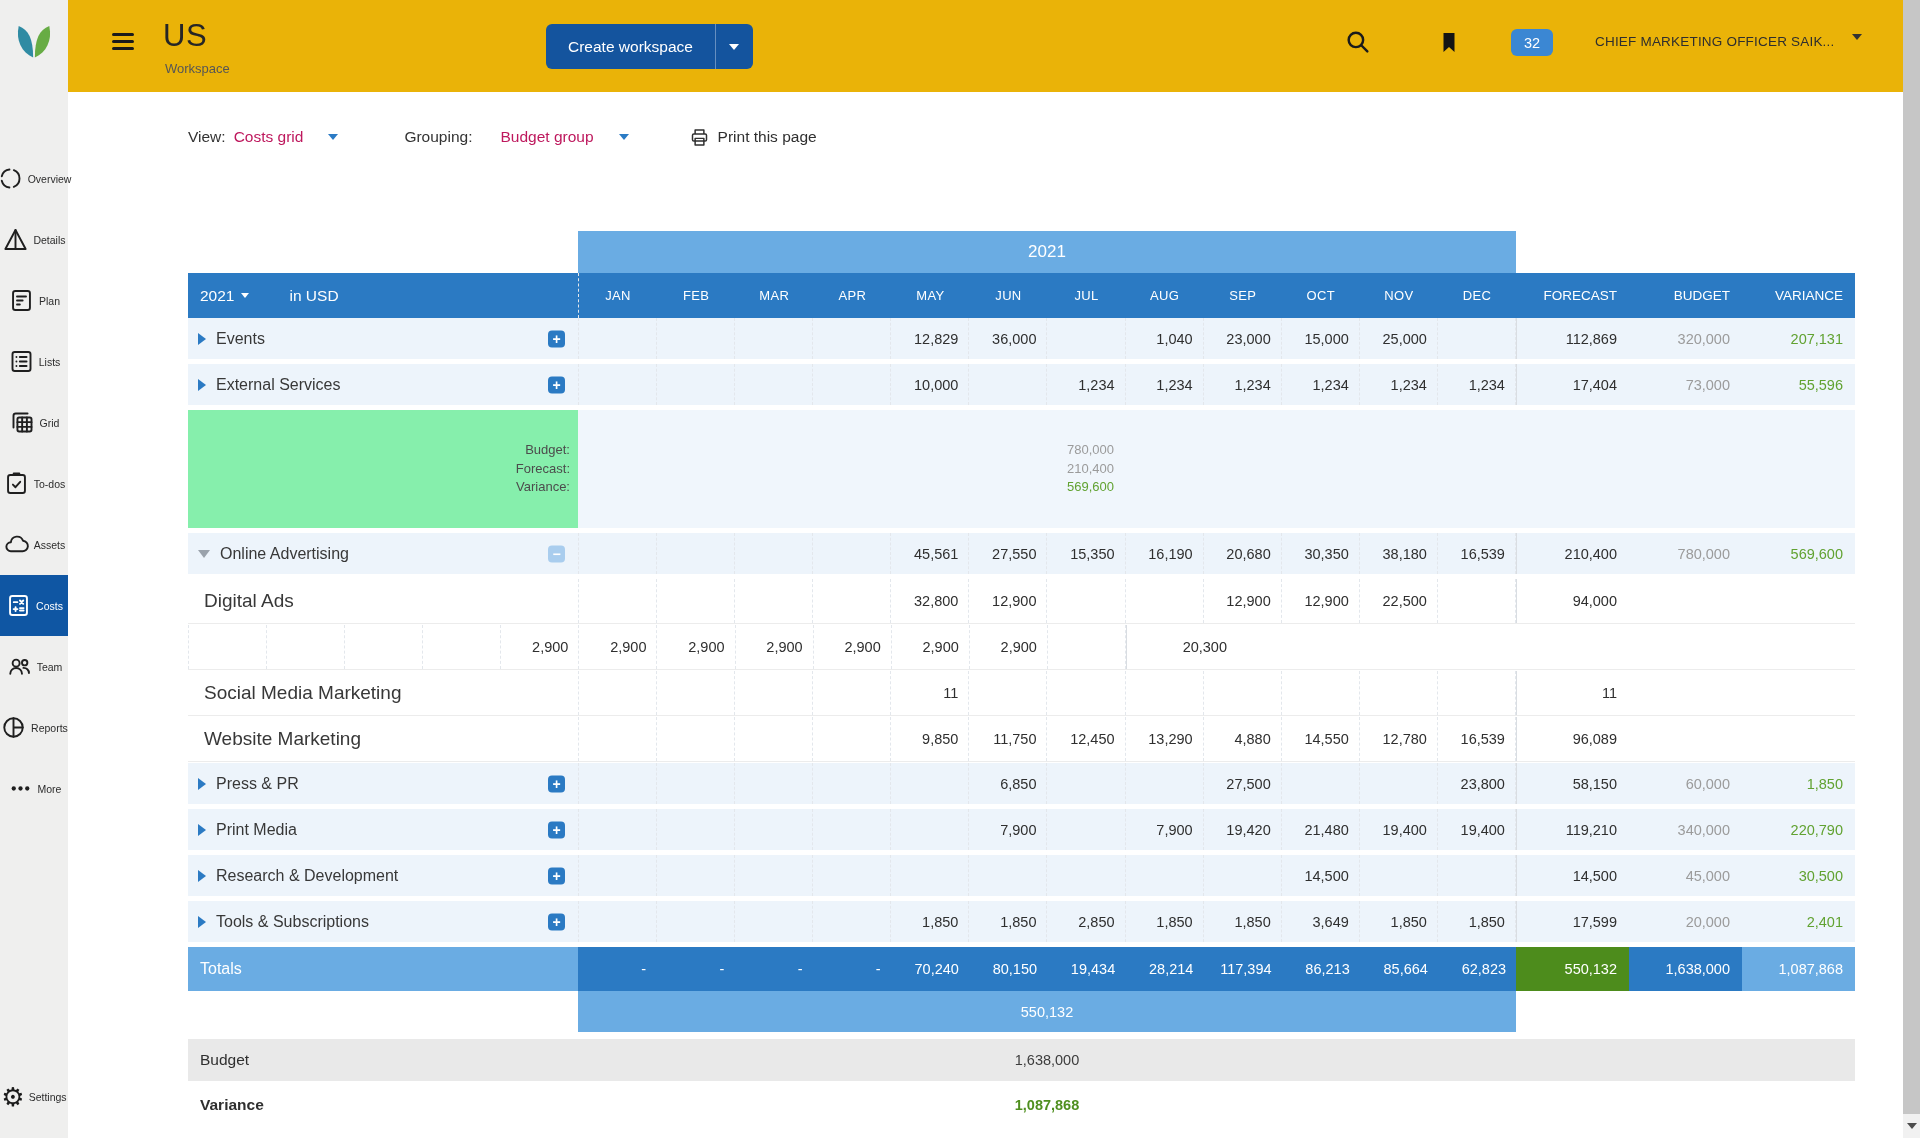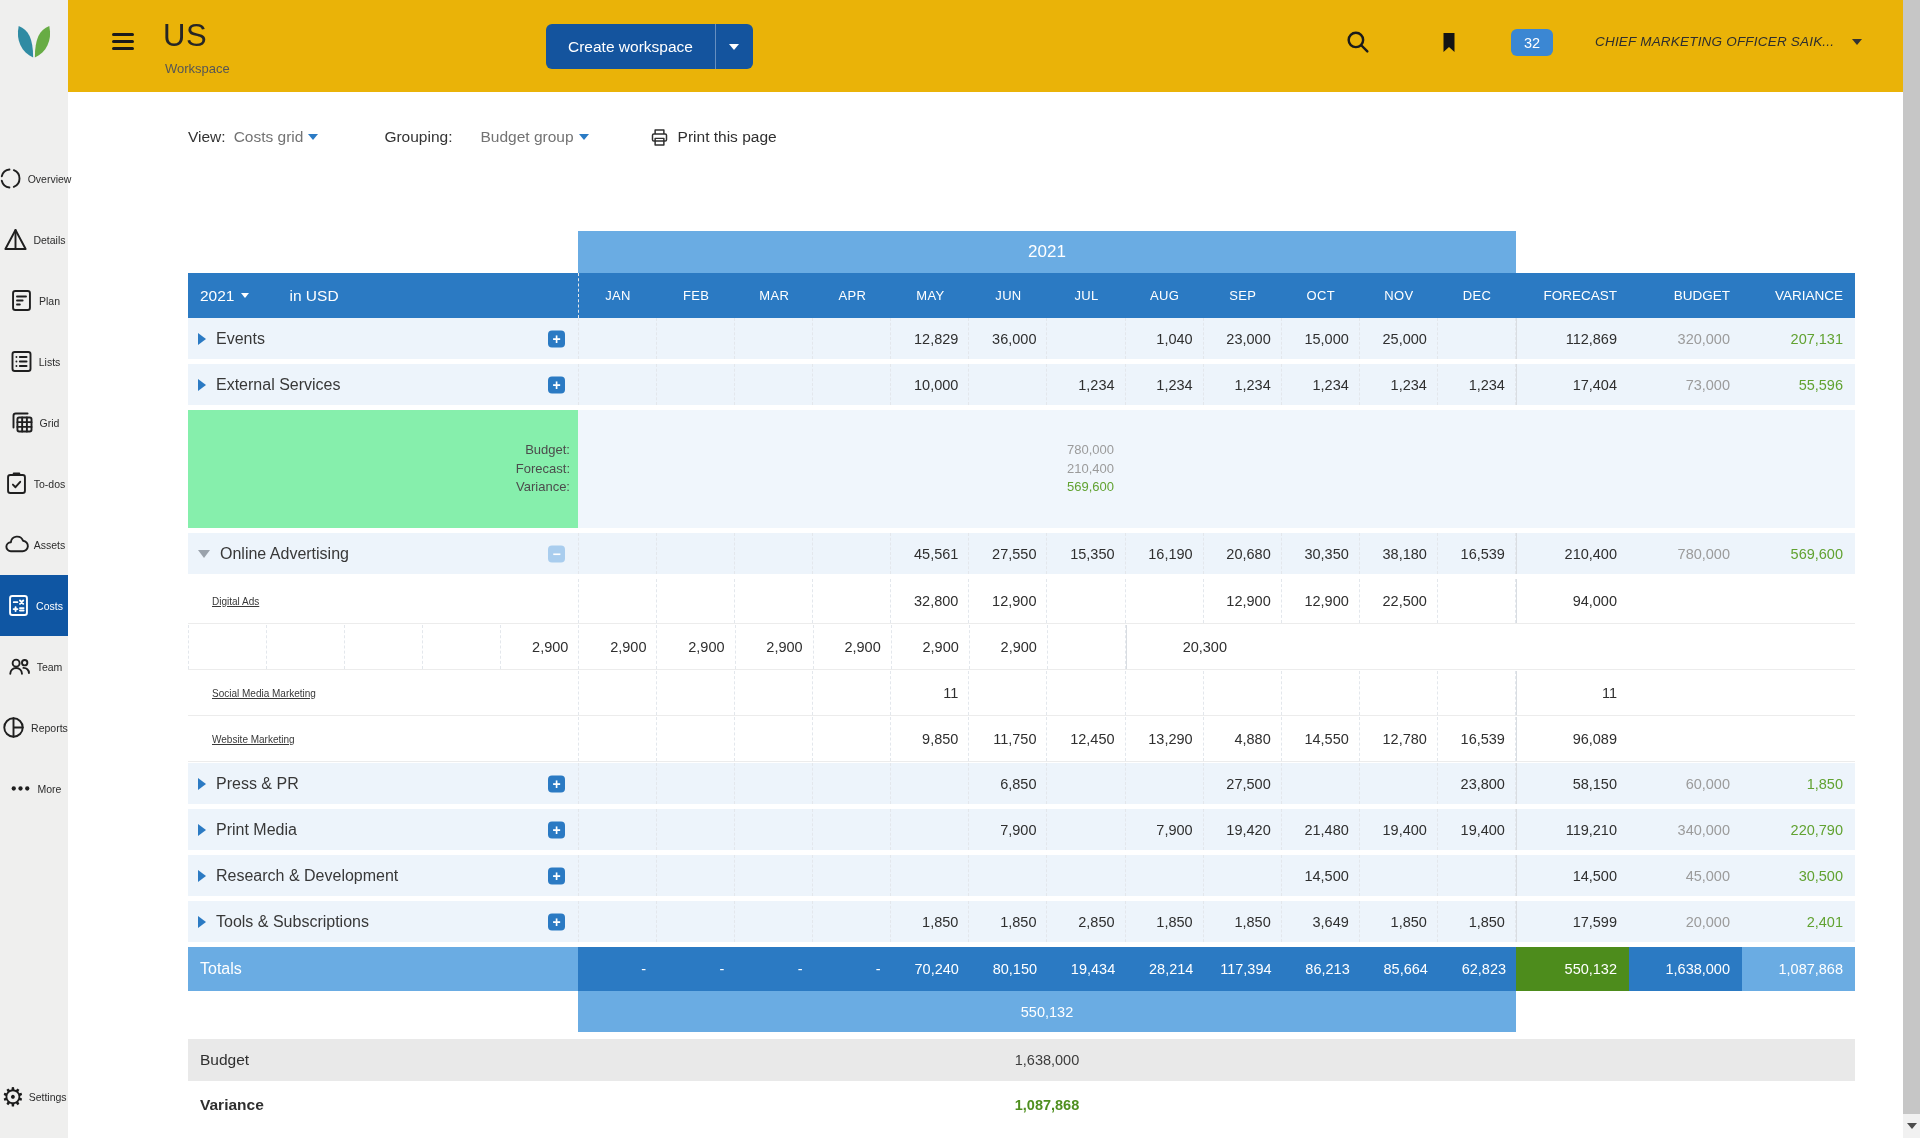--- a/index.html
+++ b/index.html
@@ -26,29 +26,29 @@
   .ws-title { position:absolute; left:95px; top:18px; font-size:31px; color:#262626; letter-spacing:.5px; }
   .ws-sub { position:absolute; left:97px; top:61px; font-size:13px; color:#565656; }
   .create-btn { position:absolute; left:478px; top:24px; height:45px; display:flex; background:#14549e; border-radius:6px; color:#fff; cursor:pointer; }
   .create-btn .main { padding:0 22px; display:flex; align-items:center; font-size:15.5px; }
   .create-btn .split { width:38px; display:flex; align-items:center; justify-content:center; border-left:1px solid rgba(255,255,255,.35); }
   .caret { width:0; height:0; border-left:5px solid transparent; border-right:5px solid transparent; border-top:6px solid currentColor; display:inline-block; }
   .tb-icon { position:absolute; top:28px; cursor:pointer; }
   .search-pos { left:1276px; }
   .bookmark-pos { left:1369px; top:30px; }
   .count-badge { position:absolute; left:1443px; top:29px; min-width:42px; height:27px; background:#3b87d3; border-radius:6px; color:#fff; font-size:14.5px; display:flex; align-items:center; justify-content:center; cursor:pointer; }
-  .user-menu { position:absolute; left:1527px; top:34px; display:flex; align-items:center; gap:18px; cursor:pointer;font-style:italic; }
+  .user-menu { position:absolute; left:1527px; top:34px; display:flex; align-items:flex-start; gap:18px; cursor:pointer; }
   .user-menu .nm { font-size:13.5px; color:#2e2e2e; letter-spacing:.2px; }
   .user-menu .caret { color:#333; }
 
   
   .main-area { position:absolute; left:68px; top:92px; width:1835px; }
   .toolbar { margin:32px 0 0 120px; display:flex; align-items:center; font-size:15.5px; height:26px; }
   .tb-label { color:#333; }
-  .tb-link { color:#737373; display:flex; align-items:center; gap:5px; cursor:pointer; }
+  .tb-link { color:#be185d; display:flex; align-items:center; gap:25px; cursor:pointer; }
   .tb-link .caret { color:#2b7bc5; border-top-width:6px; }
   .gap1 { width:8px; } .gap2 { width:66px; } .gap3 { width:28px; } .gap4 { width:60px; }
   .print-link { display:flex; align-items:center; gap:8px; cursor:pointer; color:#2f2f2f; }
 
   
   .grid { margin:81px 0 0 120px; width:1667px; font-size:14.5px; }
   .col-lbl { width:390px; flex:none; }
   .col-months { width:938px; flex:none; display:flex; }
   .col-sum { width:113px; flex:none; }
 
@@ -60,21 +60,21 @@
   .hdr .yr-sel .caret { color:#fff; border-top-width:5px; border-left-width:4.5px; border-right-width:4.5px; }
   .hdr .cur { margin-left:40px; font-size:15.5px; }
   .hdr .mh { flex:1; display:flex; align-items:center; justify-content:center; font-size:13px; letter-spacing:.3px; }
   .hdr .col-sum { display:flex; align-items:center; justify-content:flex-end; padding-right:12px; font-size:13.5px; }
 
   .row { display:flex; height:41px; margin-bottom:5px; }
   .row.group { background:#edf4fb; }
   .row.child { height:45px; margin-bottom:1px; background:#fff; border-bottom:1px solid #ececec; }
   .row .col-lbl { display:flex; align-items:center; position:relative; padding-left:10px; }
   .lbl-text { font-size:16px; color:#383838; margin-left:10px; }
-  .row.child .lbl-text { font-size:10px; margin-left:14px;text-decoration:underline; }
+  .row.child .lbl-text { font-size:19px; margin-left:6px; }
   .tri-right { width:0; height:0; border-top:6px solid transparent; border-bottom:6px solid transparent; border-left:8px solid #2b7ac3; cursor:pointer; }
   .tri-down { width:0; height:0; border-left:6px solid transparent; border-right:6px solid transparent; border-top:8px solid #9aa2ab; cursor:pointer; }
   .exp { position:absolute; right:13px; top:50%; transform:translateY(-50%); width:17px; height:17px; border-radius:4px;
     background:#2b7ac3; color:#fff; font-size:14px; font-weight:bold; display:flex; align-items:center; justify-content:center; line-height:1; cursor:pointer; }
   .exp.minus { background:#a9cdee; }
   .m { flex:1; display:flex; align-items:center; justify-content:flex-end; padding-right:10px; border-right:1px dashed #e3e7ec; color:#2f2f2f; }
   .col-months { border-left:1px dashed #e3e7ec; }
   .cell-sum { display:flex; align-items:center; justify-content:flex-end; padding-right:12px; }
   .fc-cell { border-left:1px solid #d9dde2; color:#2f2f2f; }
   .bd-cell { color:#9b9b9b; }

